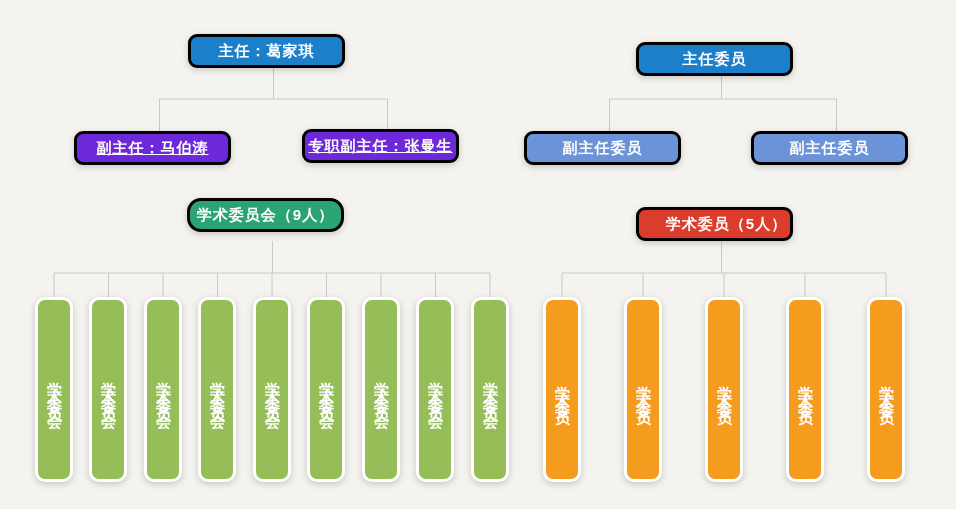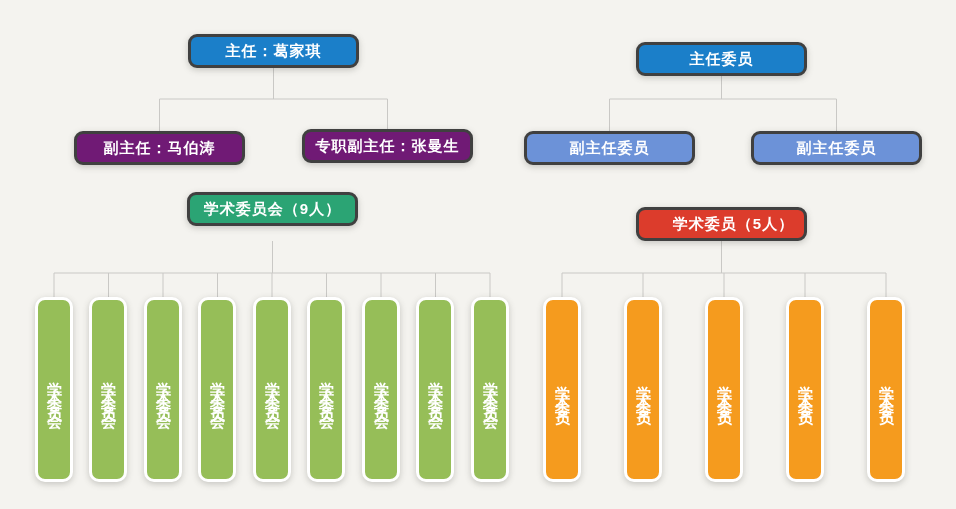--- a/index.html
+++ b/index.html
@@ -22,24 +22,24 @@
     z-index: 0;
   }
   .connectors path {
     fill: none;
     stroke: #c9c8c5;
     stroke-width: 1;
   }
   .hnode {
     position: absolute;
     z-index: 1;
-    width: 171px;
+    width: 157px;
     height: 34px;
     box-sizing: border-box;
-    border: 3px solid #404040;
+    border: 3px solid #000000;
     border-radius: 9px;
     display: flex;
     align-items: center;
     justify-content: center;
     color: #ffffff;
     font-size: 15px;
     font-weight: bold;
     letter-spacing: 1px;
     box-shadow: 0 2px 6px rgba(80,78,72,0.28);
     white-space: nowrap;
@@ -57,32 +57,32 @@
     justify-content: center;
     color: #ffffff;
     font-size: 15px;
     font-weight: bold;
     writing-mode: vertical-rl;
     text-orientation: upright;
     letter-spacing: 8px;
     box-shadow: 0 2px 6px rgba(80,78,72,0.28);
   }
   .c-blue   { background: #1b7fc9; }
-  .c-cyan   { background: #701a75; }
+  .c-cyan   { background: #6d28d9; text-decoration: underline; }
   .c-peri   { background: #6c92d8; }
   .c-teal   { background: #2ba474; }
   .c-red    { background: #dc3c2c; }
   .c-green  { background: #96be58; }
   .c-orange { background: #f59b1e; }
 
   
   .pos-l-root { left: 188px; top: 34px; }
   .pos-l-d1   { left: 74px;  top: 131px; }
   .pos-l-d2   { left: 302px; top: 129px; }
-  .pos-l-com  { left: 187px; top: 192px; }
+  .pos-l-com  { left: 187px; top: 198px; border-radius: 14px; }
   
   .pos-r-root { left: 636px; top: 34px; margin-top: 8px; }
   .pos-r-d1   { left: 524px; top: 131px; }
   .pos-r-d2   { left: 751px; top: 131px; }
   .pos-r-com  { left: 636px; top: 207px; padding-left: 24px; }
   
   .vnode { top: 297px; }
   .pos-g1 { left: 35px; }   .pos-g2 { left: 89px; }  .pos-g3 { left: 144px; }
   .pos-g4 { left: 198px; }  .pos-g5 { left: 253px; } .pos-g6 { left: 307px; }
   .pos-g7 { left: 362px; }  .pos-g8 { left: 416px; } .pos-g9 { left: 471px; }

